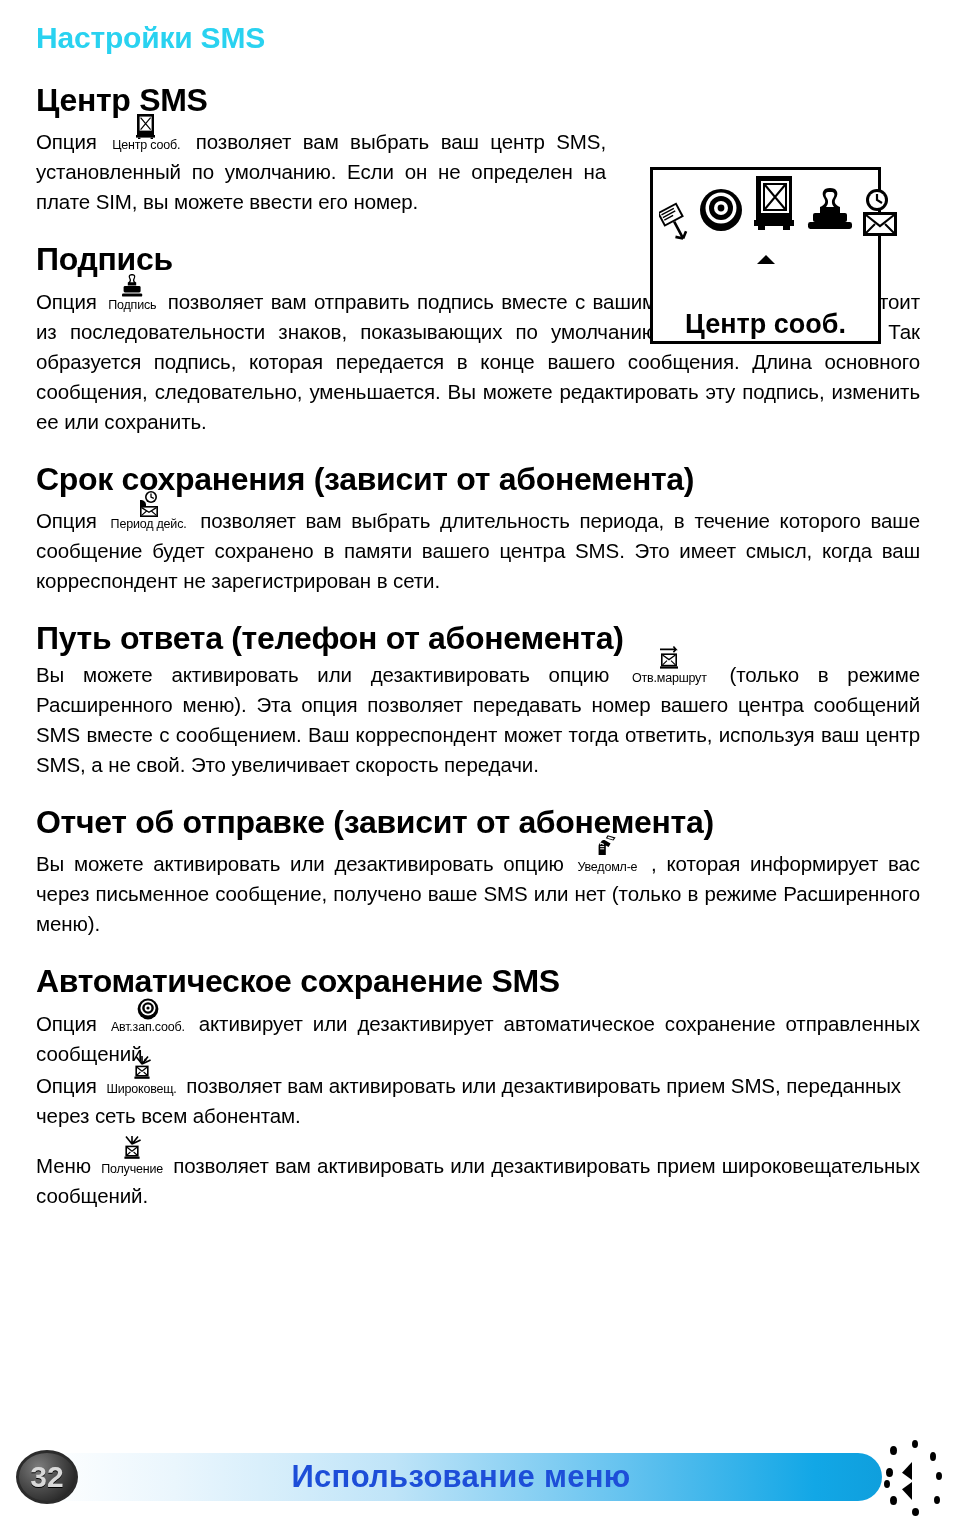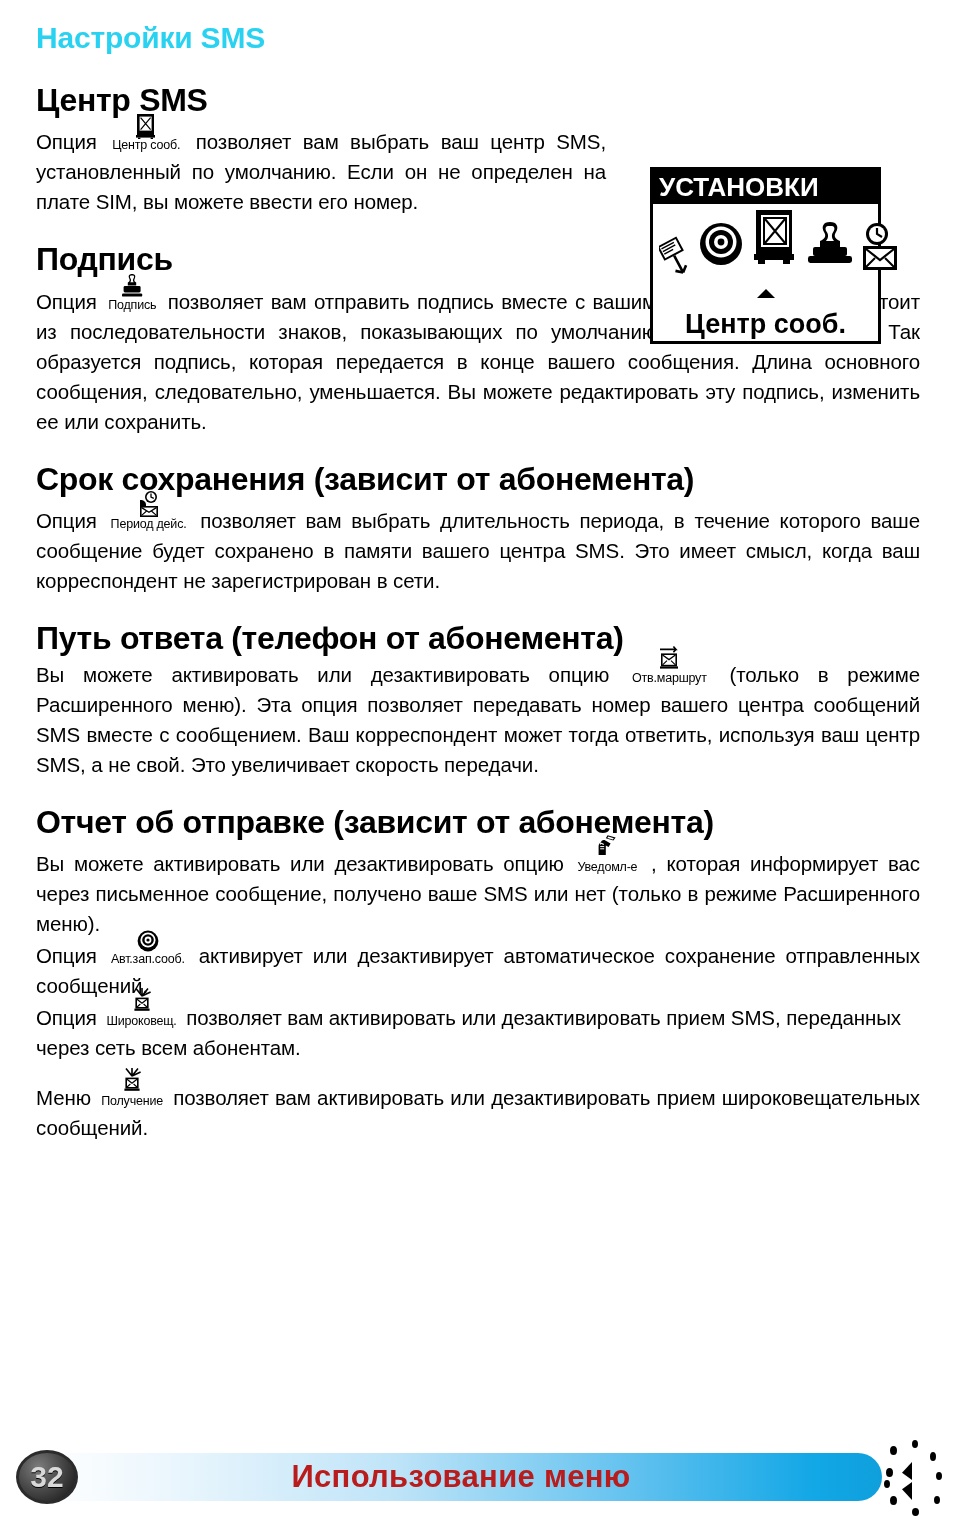--- a/index.html
+++ b/index.html
@@ -147,21 +147,21 @@
     background: linear-gradient(to right, #ffffff 0%, #eaf6fd 16%, #bfe4f8 42%, #63c2ef 70%, #12a7e6 92%, #0f9fdd 100%);
   }
   .footer-text {
     position: absolute;
     left: 40px;
     top: 5px;
     width: 842px;
     height: 48px;
     line-height: 48px;
     text-align: center;
-    color: #b91c1c;
+    color: #1d4ed8;
     font-size: 31px;
     font-weight: bold;
     letter-spacing: 0.3px;
   }
   .page-badge {
     position: absolute;
     left: 16px;
     top: 2px;
     width: 62px;
     height: 54px;
@@ -277,20 +277,21 @@
             <path d="M7 9.6 C7 7.6 9.4 6.4 11.4 7.6 L16.6 10.6 L14.6 14 L11.8 12.6 L11.8 22 L4.6 22 L4.6 13.4 C4.6 11.4 5.4 10.2 7 9.6 Z" fill="#000"></path>
             <path d="M6.4 11.4 C6.4 10.6 7 10 7.8 10.4 L9.8 11.4" stroke="#fff" stroke-width="1.1" fill="none"></path>
             <path d="M6.2 13.6 L10.2 13.6 M6.2 15.8 L10.2 15.8" stroke="#fff" stroke-width="1" fill="none"></path>
           </svg>
         </span>
         <span class="cap">Уведомл-е</span>
       </span>
       <span>, которая информирует вас через письменное сообщение, получено ваше SMS или нет (только в режиме Расширенного меню).</span>
     </p>
 
+    <h2 class="sub-title" style="margin-top:26px;">Автоматическое сохранение SMS</h2>
     <p class="body">
       <span>Опция</span>
       <span class="iconlabel">
         <span class="glyph">
           <svg class="ic" width="24" height="24" viewBox="0 0 24 24" aria-hidden="true">
             <circle cx="12" cy="12" r="10.4" fill="#000"></circle>
             <circle cx="12" cy="11" r="7.6" fill="#fff"></circle>
             <circle cx="12" cy="11" r="5.8" fill="#000"></circle>
             <circle cx="12" cy="11" r="3.4" fill="#fff"></circle>
             <circle cx="12" cy="11" r="1.6" fill="#000"></circle>
@@ -335,21 +336,20 @@
           </svg>
         </span>
         <span class="cap">Получение</span>
       </span>
       <span>позволяет вам активировать или дезактивировать прием широковещательных сообщений.</span>
     </p>
 
   </div>
 
   <div class="phone-screen">
-    <div class="title-bar">УСТАНОВКИ</div>
     <div class="icon-row">
 
       <span class="si" style="left:6px; top:32px;">
         <svg width="34" height="42" viewBox="0 0 34 42" aria-hidden="true">
           <g transform="rotate(-28 17 21)">
             <rect x="5" y="3" width="22" height="16" fill="#000"></rect>
             <rect x="7" y="5" width="18" height="12" fill="#fff"></rect>
             <path d="M8 7 L22 7 M8 10 L22 10 M8 13 L18 13" stroke="#000" stroke-width="1.4"></path>
             <path d="M16 19 L16 38 M16 38 L10 33 M16 38 L22 33" stroke="#000" stroke-width="2.6" fill="none"></path>
           </g>

